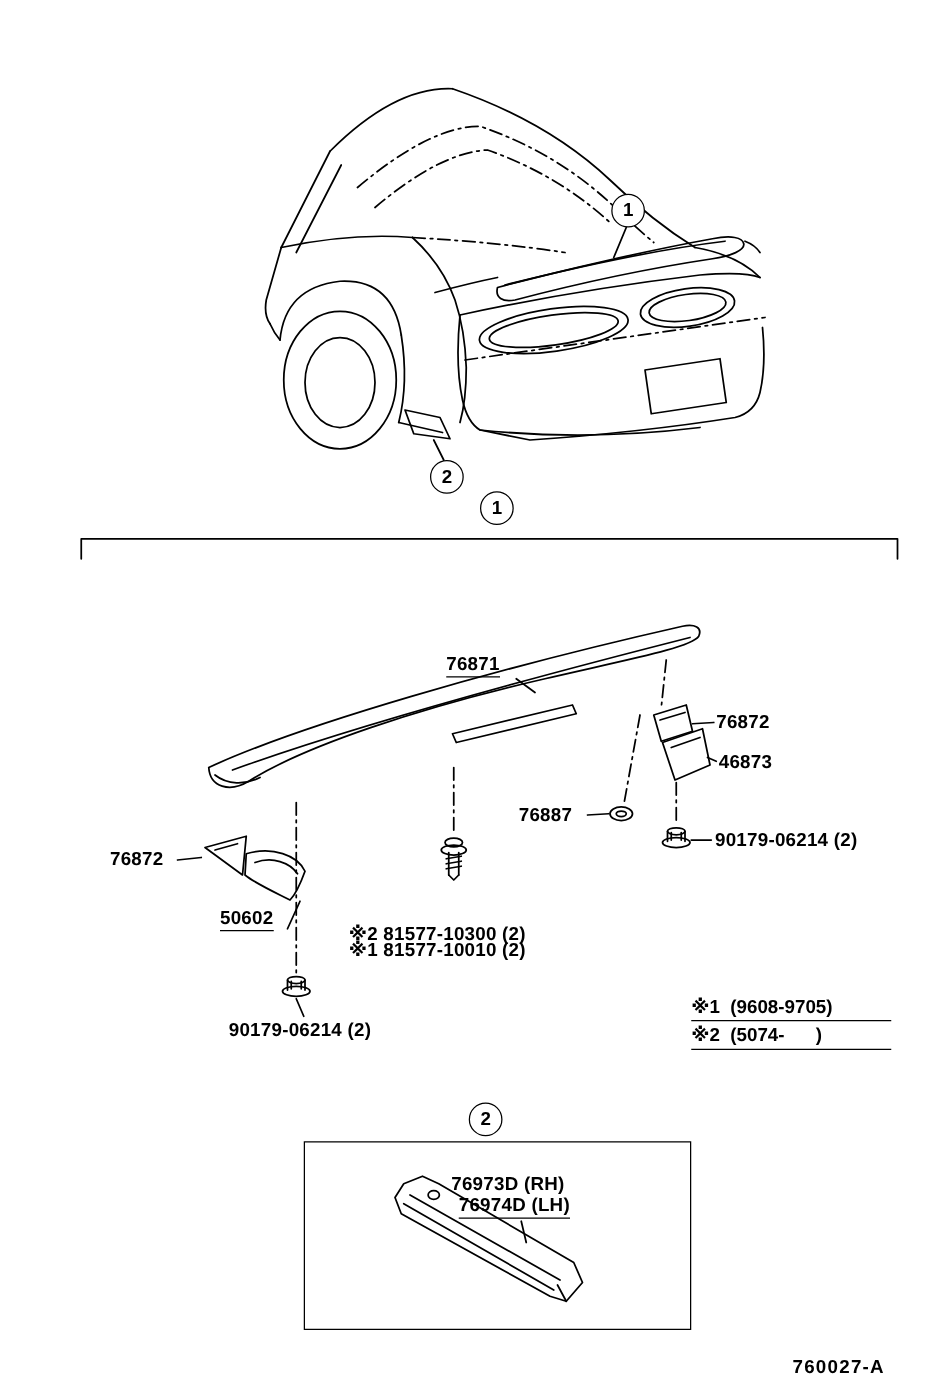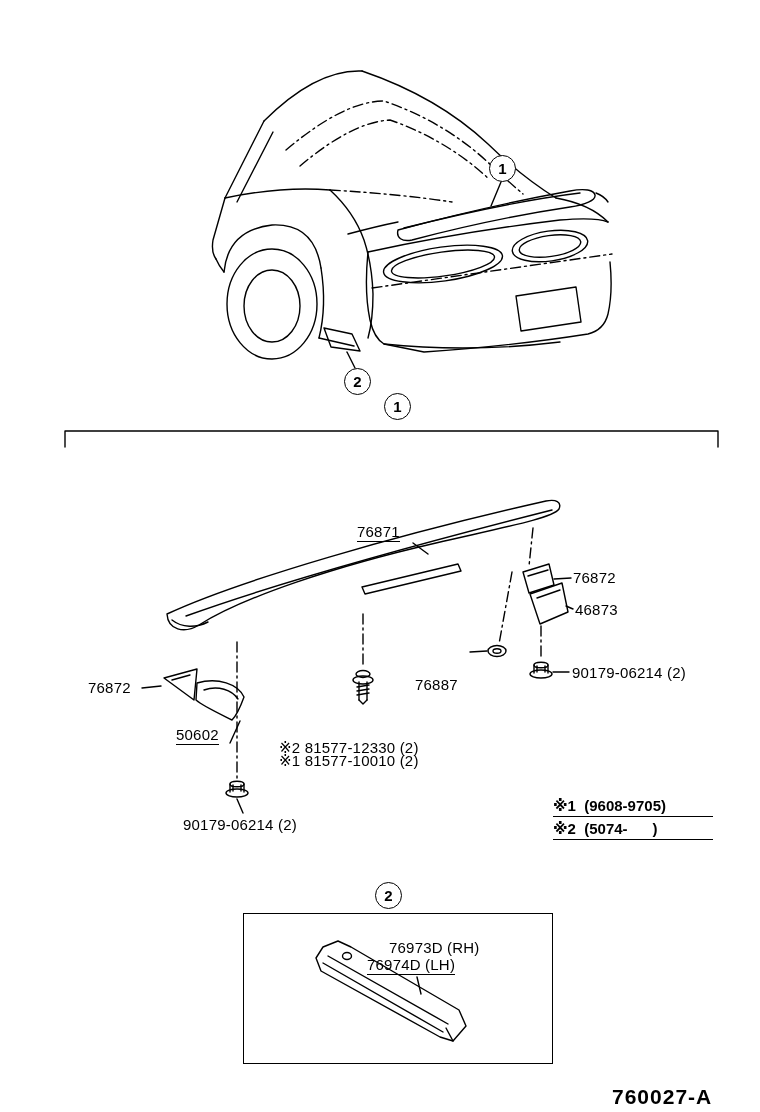--- a/index.html
+++ b/index.html
@@ -1,28 +1,28 @@
 <!DOCTYPE html>
 <html><head>
 <meta charset="utf-8">
 <style>
   html,body{margin:0;padding:0;background:#fff;}
   .canvas{position:relative;width:760px;height:1112px;background:#ffffff;
           font-family:"Liberation Sans","DejaVu Sans",sans-serif;color:#000;overflow:hidden;}
   svg.art{position:absolute;left:0;top:0;}
-  .lbl{position:absolute;font-size:15px;font-weight:400;white-space:pre;letter-spacing:.2px;line-height:17px;}
+  .lbl{position:absolute;font-size:15px;font-weight:700;white-space:pre;letter-spacing:.2px;line-height:17px;}
   .lbl.u{border-bottom:1.6px solid #000;padding-bottom:1px;}
   .callout{position:absolute;width:27px;height:27px;border:1.7px solid #000;border-radius:50%;
            display:flex;align-items:center;justify-content:center;font-size:15px;font-weight:700;
            box-sizing:border-box;background:#fff;}
   .box2{position:absolute;left:243px;top:913px;width:310px;height:151px;border:1.6px solid #000;box-sizing:border-box;}
   .notes{position:absolute;left:553px;top:797px;display:flex;flex-direction:column;gap:3px;}
   .note-line{display:inline-block;width:160px;font-size:15px;font-weight:700;white-space:pre;
              border-bottom:1.6px solid #000;padding-bottom:2px;line-height:17px;}
-  .footer{position:absolute;left:612px;top:1085px;font-size:21px;font-weight:700;letter-spacing:1px;}
+  .footer{position:absolute;left:634px;top:1085px;font-size:15px;font-weight:700;letter-spacing:1px;}
 </style>
 </head>
 <body>
 
 <div class="canvas">
 
   <svg class="art" width="760" height="1112" viewBox="0 0 760 1112">
     <g stroke="#000" stroke-width="1.4" fill="none" stroke-linecap="round" stroke-linejoin="round">
 
       <path d="M 225,198 L 264,121"></path>
@@ -137,32 +137,32 @@
   <div class="callout" style="left:384px;top:393px">
     <span>1</span>
   </div>
   <div class="callout" style="left:375px;top:882px">
     <span>2</span>
   </div>
 
   <span class="lbl u" style="left:357px;top:523px">76871</span>
   <span class="lbl" style="left:573px;top:569px">76872</span>
   <span class="lbl" style="left:575px;top:601px">46873</span>
-  <span class="lbl" style="left:415px;top:676px">76887</span>
+  <span class="lbl" style="left:415px;top:644px">76887</span>
   <span class="lbl" style="left:572px;top:664px">90179-06214 (2)</span>
   <span class="lbl" style="left:88px;top:679px">76872</span>
   <span class="lbl u" style="left:176px;top:726px">50602</span>
   <span class="lbl" style="left:279px;top:752px">※1 81577-10010 (2)</span>
-  <span class="lbl" style="left:279px;top:739px">※2 81577-12330 (2)</span>
+  <span class="lbl" style="left:279px;top:739px">※2 81577-10300 (2)</span>
   <span class="lbl" style="left:183px;top:816px">90179-06214 (2)</span>
 
   <div class="notes">
     <span class="note-line">※1  (9608-9705)</span>
     <span class="note-line">※2  (5074-      )</span>
   </div>
 
   <div class="box2"></div>
-  <span class="lbl" style="left:389px;top:939px">76973D (RH)</span>
+  <span class="lbl" style="left:361px;top:939px">76973D (RH)</span>
   <span class="lbl u" style="left:367px;top:956px">76974D (LH)</span>
 
   <span class="footer">760027-A</span>
 
 </div>
 
 </body></html>

